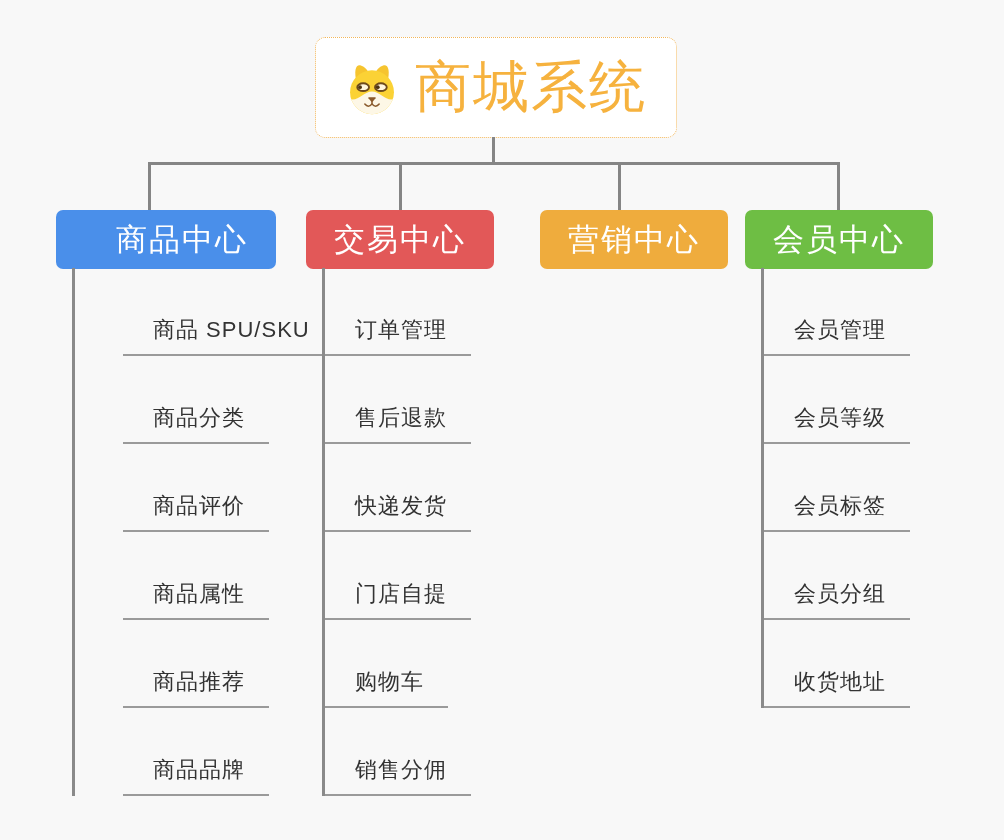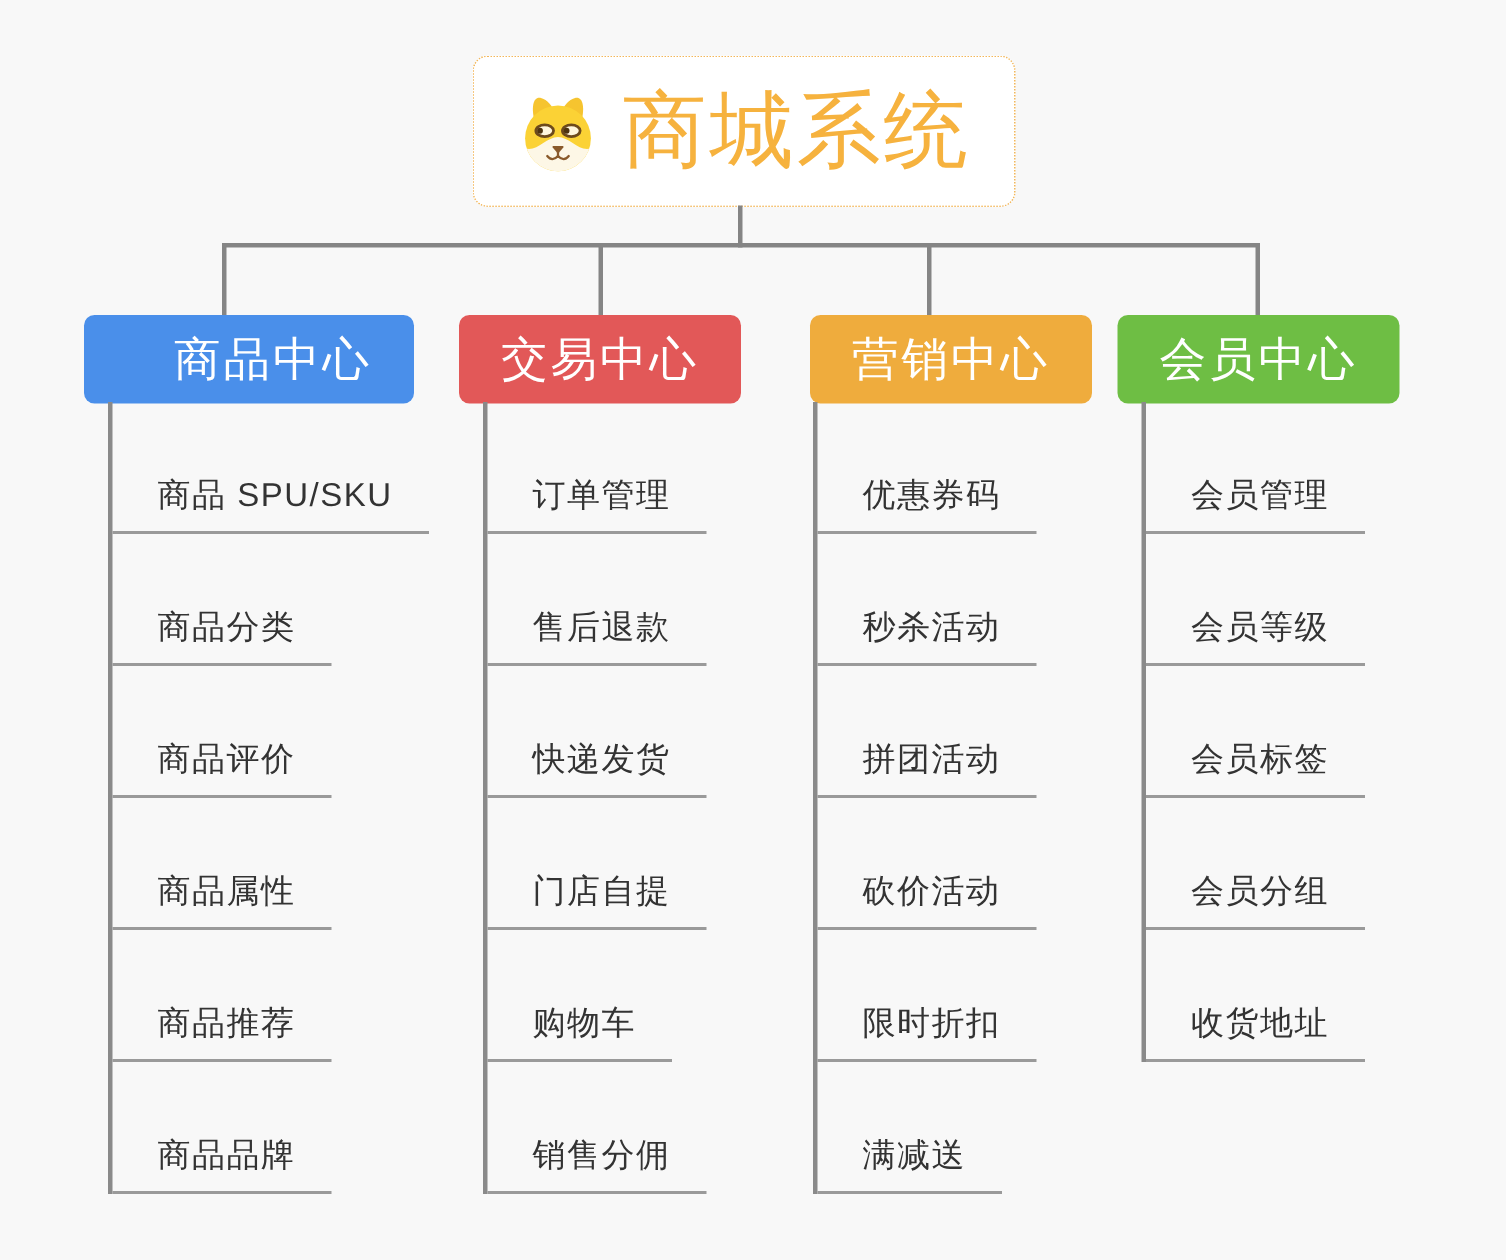--- a/index.html
+++ b/index.html
@@ -87,48 +87,40 @@
   </div>
 
   <div class="line v" style="left:492px;top:137px;height:28px;"></div>
   <div class="line h" style="left:149px;top:162px;width:691px;"></div>
   <div class="line v" style="left:148px;top:162px;height:48px;"></div>
   <div class="line v" style="left:399px;top:162px;height:48px;"></div>
   <div class="line v" style="left:618px;top:162px;height:48px;"></div>
   <div class="line v" style="left:837px;top:162px;height:48px;"></div>
 
   <div class="branch-header" style="left: 56px; background-color: rgb(74, 143, 234); padding-left: 32px;">商品中心</div>
-  <div class="leaf-list" style="left:72px;">
+  <div class="leaf-list" style="left:72px;padding-left:48px;">
     <div class="leaf">商品 SPU/SKU</div>
     <div class="leaf">商品分类</div>
     <div class="leaf">商品评价</div>
     <div class="leaf">商品属性</div>
     <div class="leaf">商品推荐</div>
     <div class="leaf">商品品牌</div>
   </div>
 
   <div class="branch-header" style="left: 306px; background-color: rgb(226, 88, 88);">交易中心</div>
   <div class="leaf-list" style="left:322px;">
     <div class="leaf">订单管理</div>
     <div class="leaf">售后退款</div>
     <div class="leaf">快递发货</div>
     <div class="leaf">门店自提</div>
     <div class="leaf">购物车</div>
     <div class="leaf">销售分佣</div>
   </div>
 
   <div class="branch-header" style="left: 505px; background-color: rgb(239, 172, 61); margin-left: 35px;">营销中心</div>
-  <div class="leaf-list" style="left:542px;">
-    <div class="leaf">优惠券码</div>
-    <div class="leaf">秒杀活动</div>
-    <div class="leaf">拼团活动</div>
-    <div class="leaf">砍价活动</div>
-    <div class="leaf">限时折扣</div>
-    <div class="leaf">满减送</div>
-  </div>
 
   <div class="branch-header" style="left: 745px; background-color: rgb(110, 190, 68);">会员中心</div>
   <div class="leaf-list" style="left:761px;">
     <div class="leaf">会员管理</div>
     <div class="leaf">会员等级</div>
     <div class="leaf">会员标签</div>
     <div class="leaf">会员分组</div>
     <div class="leaf">收货地址</div>
   </div>
 

